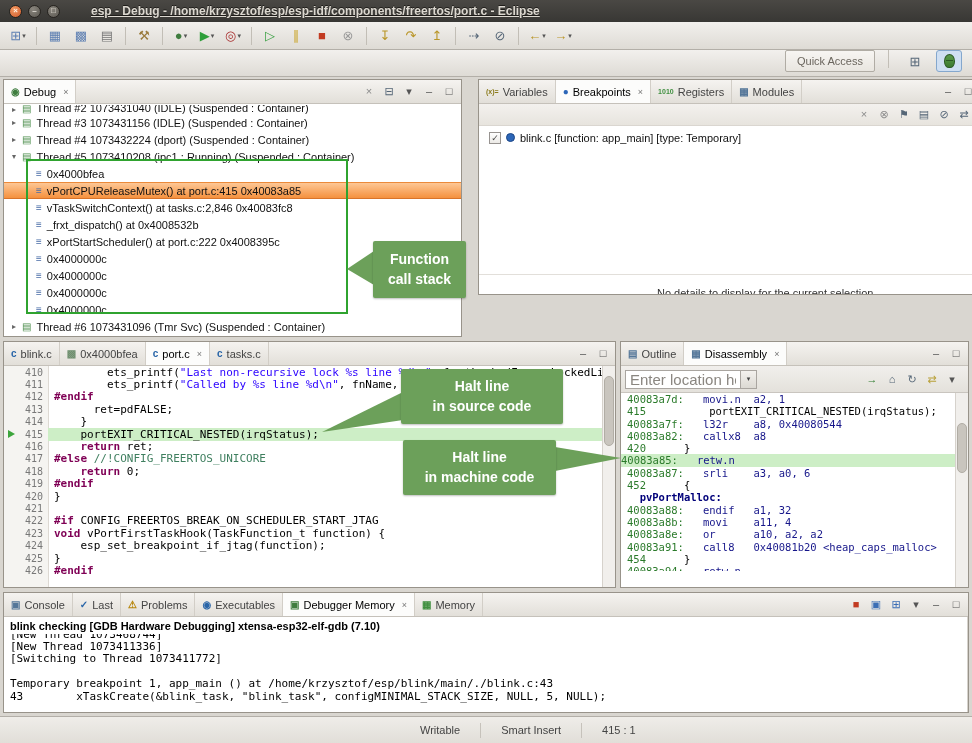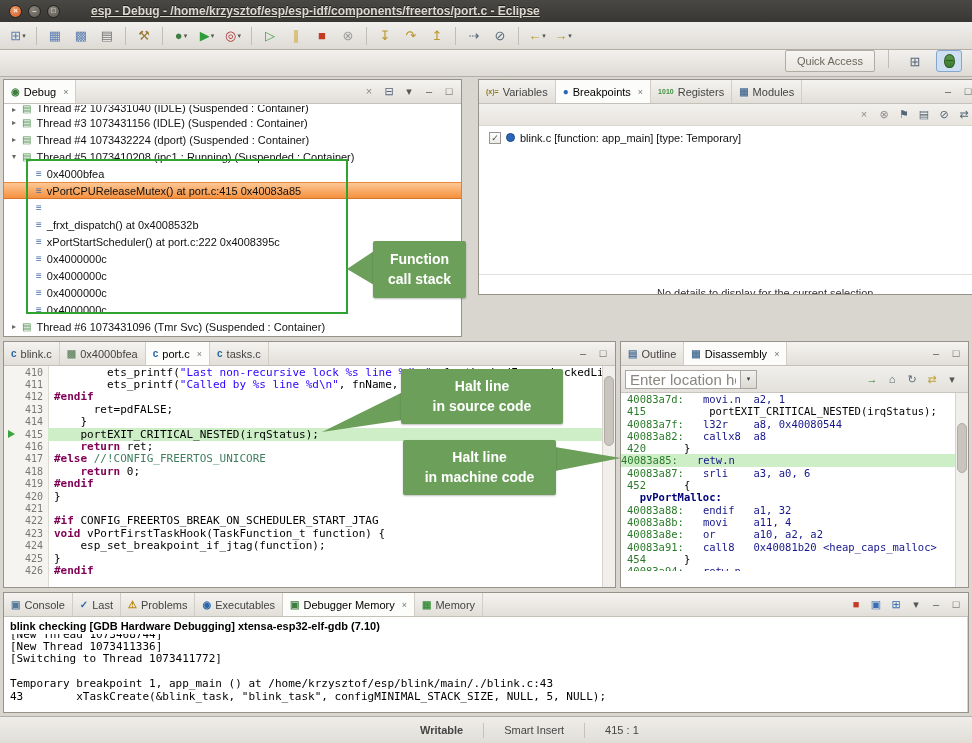--- a/index.html
+++ b/index.html
@@ -279,20 +279,21 @@
         <div class="trow frame">
           <span class="tic frame">≡</span>
           <span class="tlb">0x4000bfea</span>
         </div>
         <div class="trow frame sel">
           <span class="tic frame">≡</span>
           <span class="tlb">vPortCPUReleaseMutex() at port.c:415 0x40083a85</span>
         </div>
         <div class="trow frame">
           <span class="tic frame">≡</span>
+          <span class="tlb">vTaskSwitchContext() at tasks.c:2,846 0x40083fc8</span>
         </div>
         <div class="trow frame">
           <span class="tic frame">≡</span>
           <span class="tlb">_frxt_dispatch() at 0x4008532b</span>
         </div>
         <div class="trow frame">
           <span class="tic frame">≡</span>
           <span class="tlb">xPortStartScheduler() at port.c:222 0x4008395c</span>
         </div>
         <div class="trow frame">
@@ -568,21 +569,21 @@
           <div class="cline">Temporary breakpoint 1, app_main () at /home/krzysztof/esp/blink/main/./blink.c:43</div>
           <div class="cline">43        xTaskCreate(&amp;blink_task, "blink_task", configMINIMAL_STACK_SIZE, NULL, 5, NULL);</div>
         </div>
       <div class="scrollbar-v" style="position:absolute;right:0;top:0;bottom:0;">
         
       </div>
     </div>
   </div>
 
   <div class="statusbar">
-    <div class="sb-item" style="margin-left:400px;font-weight:bold;">Writable</div>
+    <div class="sb-item" style="margin-left:400px;">Writable</div>
     <div class="sb-sep"></div>
     <div class="sb-item">Smart Insert</div>
     <div class="sb-sep"></div>
     <div class="sb-item">415 : 1</div>
   </div>
 
   <svg id="overlay-svg">
     <rect id="stack-outline" x="27" y="160" width="320" height="153" fill="none" stroke-width="2" stroke="#2fa32f"></rect>
     <polygon class="callout-arrow" points="374,251 374,285 347,269" fill="#6ca05a"></polygon>
     <polygon class="callout-arrow" points="403,392 403,420 322,432" fill="#6ca05a"></polygon>

